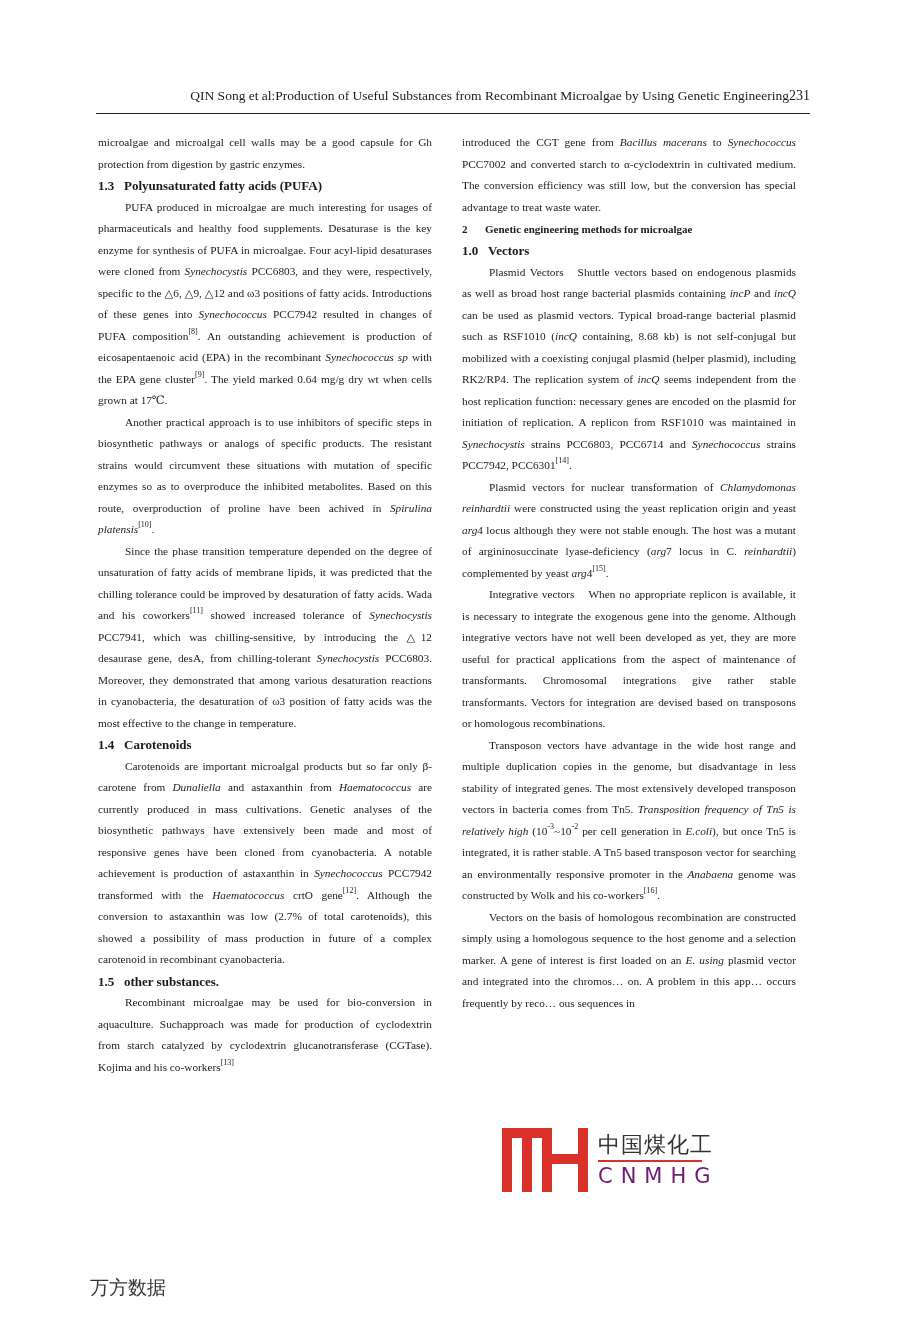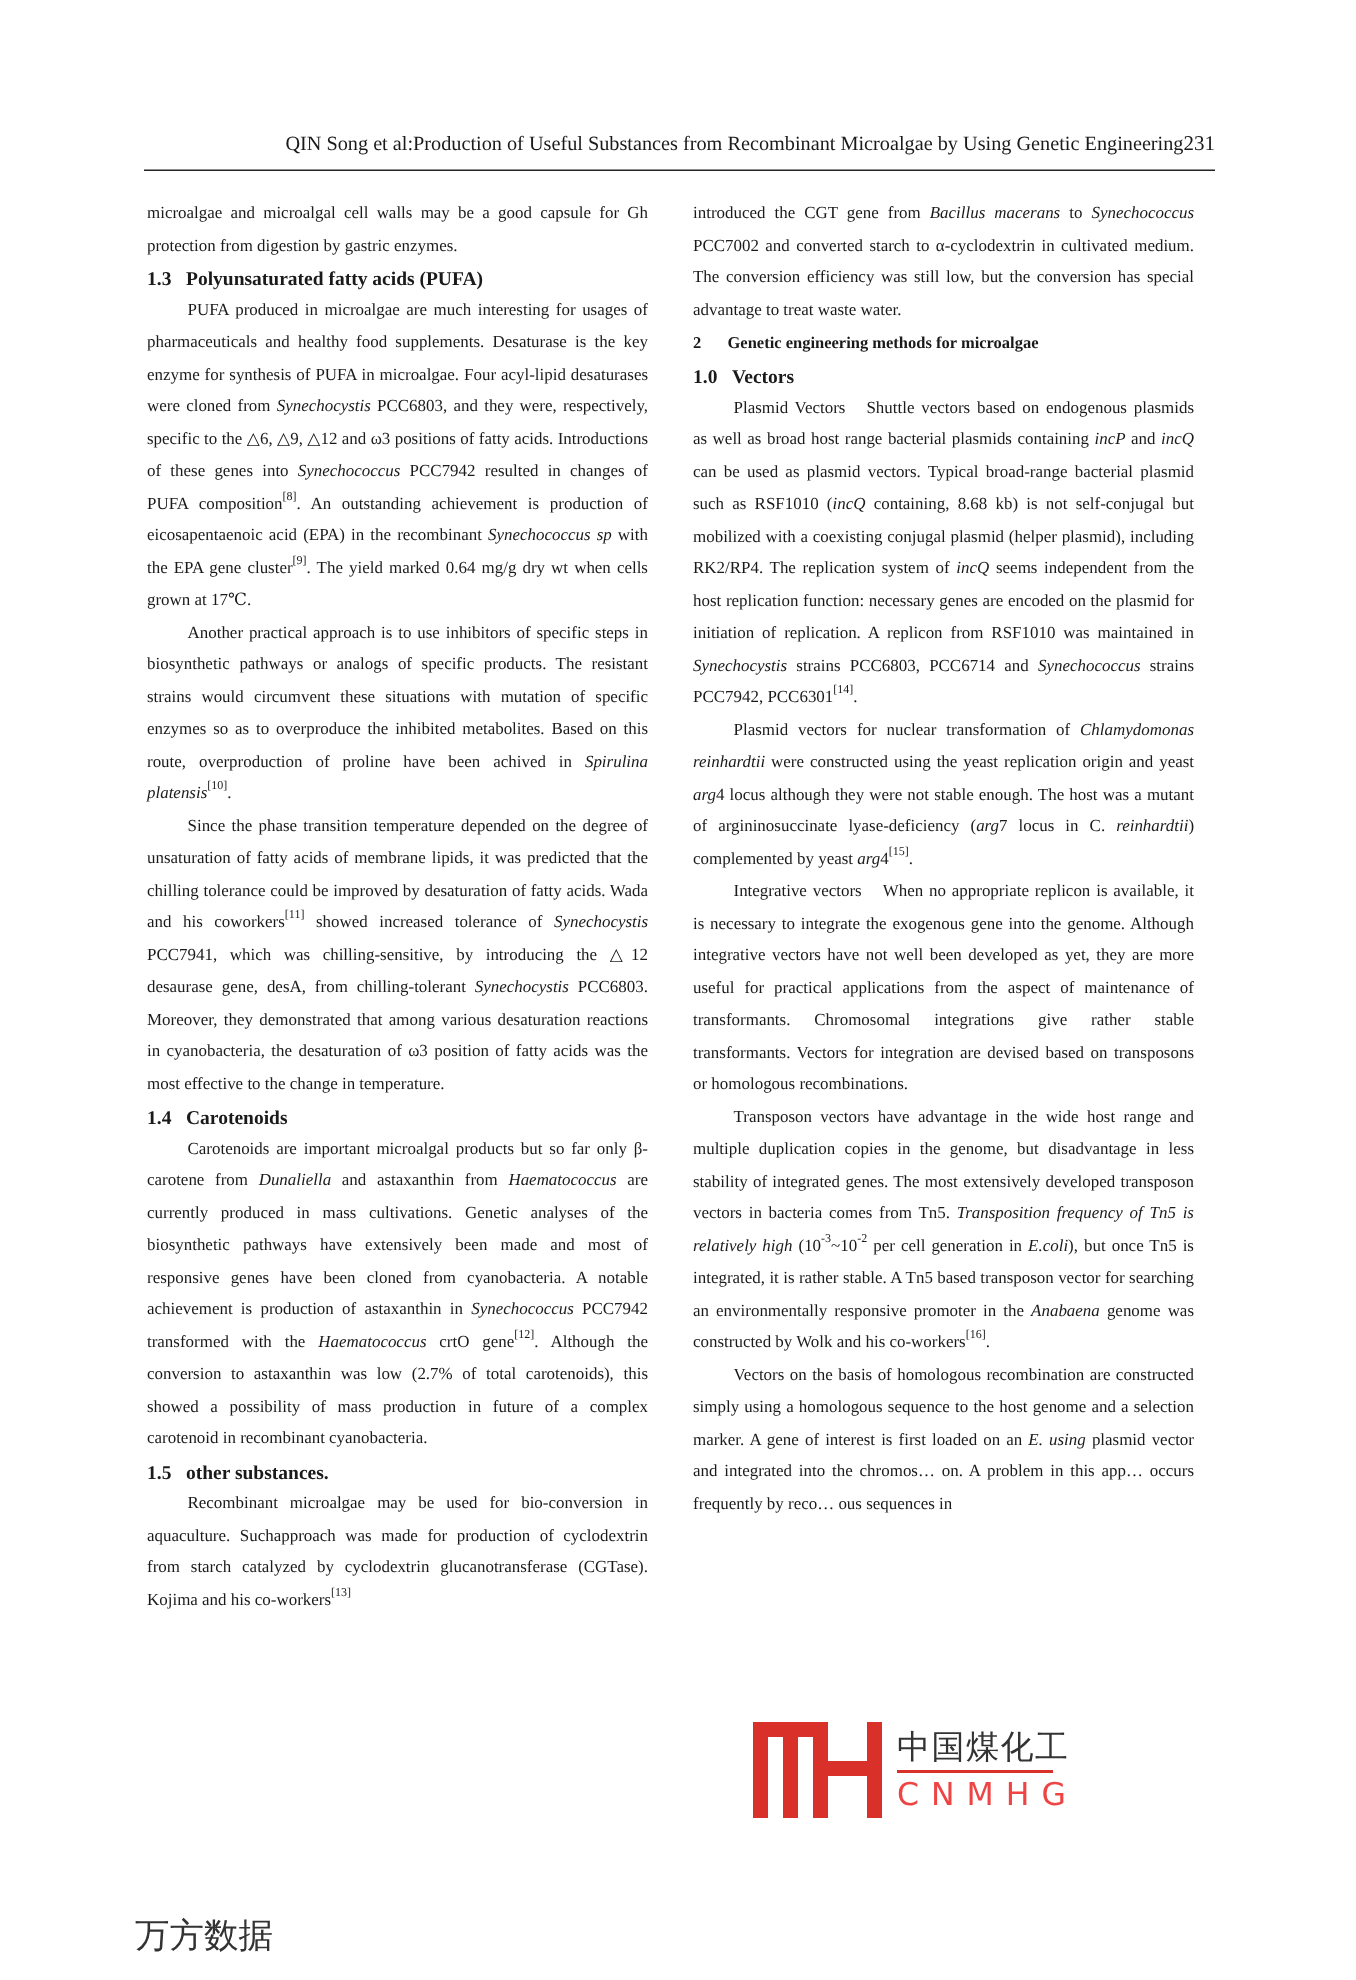--- a/index.html
+++ b/index.html
@@ -16,29 +16,29 @@
   .col.right { left:462px; }
   .col p { margin:0; text-indent:0; }
   .col p.ind { text-indent:27px; }
   .h3 { font-weight:bold; font-size:13px; margin:0; }
   .h3 .num { display:inline-block; width:26px; }
   .h2 { font-weight:bold; font-size:11px; margin:14px 0 12px 0; line-height:22px; }
   .h2 .num { display:inline-block; width:23px; }
   i { font-style:italic; }
   sup { font-size:8px; line-height:0; vertical-align:6px; }
   .lbl { margin-right:14px; }
-  .watermark { position:absolute; left:502px; top:1128px; width:300px; height:64px; background:#fff;margin-top:20px; }
+  .watermark { position:absolute; left:502px; top:1128px; width:300px; height:64px; background:#fff; }
   .wm-logo { position:absolute; left:0; top:0; width:88px; height:64px; }
   .wm-cn { position:absolute; left:96px; top:2px; font-family:"DejaVu Sans",sans-serif;
            font-size:22px; color:#333; letter-spacing:1px; }
   .wm-line { position:absolute; left:96px; top:32px; width:104px; height:2px; background:#d9302a; }
   .wm-en { position:absolute; left:96px; top:36px; font-family:"DejaVu Sans",sans-serif;
-           font-size:21px; color:#ef4444; letter-spacing:8px; }
+           font-size:21px; color:#701a75; letter-spacing:8px; }
   .footer { position:absolute; left:90px; top:1275px; font-family:"DejaVu Sans",sans-serif;
-            font-size:23px; color:#333; }
+            font-size:19px; color:#333; }
 </style>
 </head>
 <body>
 
 <div class="header">
   <span class="ttl">QIN Song et al:Production of Useful Substances from Recombinant Microalgae by Using Genetic Engineering</span><span class="pg">231</span>
 </div>
 <div class="rule"></div>
 
 <div class="col left">

